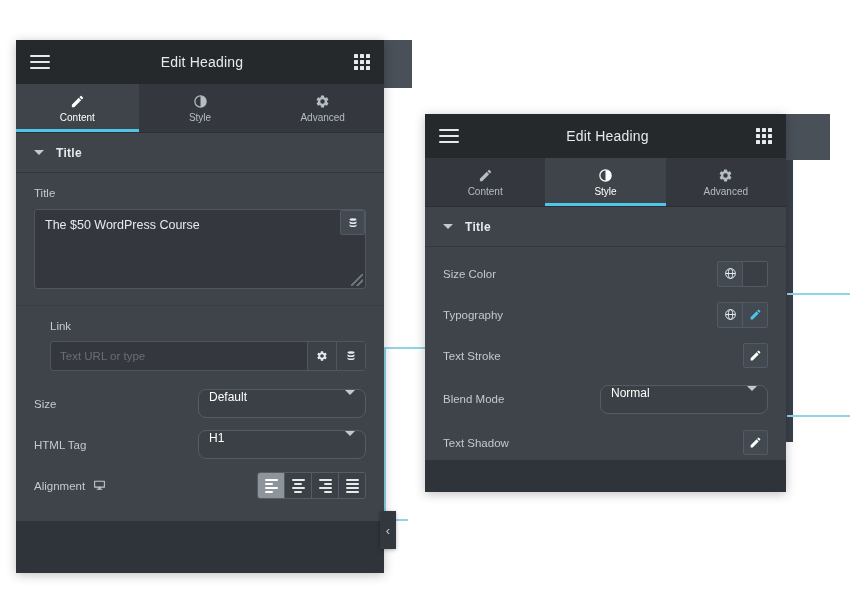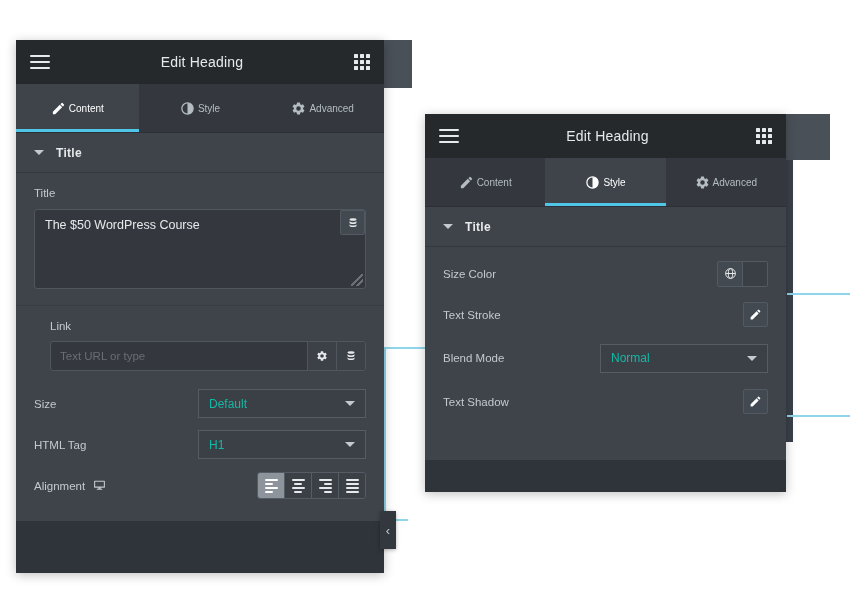--- a/index.html
+++ b/index.html
@@ -61,21 +61,21 @@
   
   .tabs {
     display: flex;
     background: #34383e;
     height: 48px;
     border-bottom: 1px solid #2c3036;
   }
   .tab {
     flex: 1;
     display: flex;
-    flex-direction: row;
+    flex-direction: column;
     align-items: center;
     justify-content: center;
     gap: 3px;
     color: #b4bcc4;
     font-size: 10px;
     cursor: pointer;
     position: relative;
     box-sizing: border-box;
   }
   .tab.active {
@@ -207,25 +207,25 @@
     justify-content: center;
     cursor: pointer;
     background: #3c4148;
   }
 
   .select {
     width: 168px;
     height: 29px;
     background: #3b4046;
     border: 1px solid #565c64;
-    border-radius: 0;
-    color: #14b8a6;
+    border-radius: 8px;
+    color: #ffffff;
     font-size: 12px;
     display: flex;
-    align-items: center;
+    align-items: flex-start;
     padding: 0 10px;
     box-sizing: border-box;
     cursor: pointer;
     position: relative;
   }
   .select .sel-caret {
     position: absolute;
     right: 10px;
     width: 0; height: 0;
     border-left: 5px solid transparent;
@@ -536,20 +536,38 @@
           <svg width="13" height="13" viewBox="0 0 24 24" fill="none" stroke="#e7eaec" stroke-width="1.8">
             <circle cx="12" cy="12" r="9"></circle>
             <ellipse cx="12" cy="12" rx="4" ry="9"></ellipse>
             <line x1="3" y1="12" x2="21" y2="12"></line>
           </svg>
         </div>
         <div style="width:24px;height:24px;background:#3a3f46;border-left:1px solid #545a62;cursor:pointer;"></div>
       </div>
     </div>
 
+    <div class="row">
+      <span class="field-label">Typography</span>
+      <span class="spacer"></span>
+      <div style="display:flex; border:1px solid #545a62; border-radius:2px; overflow:hidden;">
+        <div style="width:24px;height:24px;background:#434950;display:flex;align-items:center;justify-content:center;cursor:pointer;">
+          <svg width="13" height="13" viewBox="0 0 24 24" fill="none" stroke="#e7eaec" stroke-width="1.8">
+            <circle cx="12" cy="12" r="9"></circle>
+            <ellipse cx="12" cy="12" rx="4" ry="9"></ellipse>
+            <line x1="3" y1="12" x2="21" y2="12"></line>
+          </svg>
+        </div>
+        <div style="width:24px;height:24px;background:#434950;border-left:1px solid #545a62;display:flex;align-items:center;justify-content:center;cursor:pointer;">
+          <svg width="13" height="13" viewBox="0 0 24 24" fill="#4fc6e8">
+            <path d="M3 17.25V21h3.75L17.81 9.94l-3.75-3.75L3 17.25zM20.71 7.04a1 1 0 000-1.41l-2.34-2.34a1 1 0 00-1.41 0l-1.83 1.83 3.75 3.75 1.83-1.83z"></path>
+          </svg>
+        </div>
+      </div>
+    </div>
 
     <div class="row">
       <span class="field-label">Text Stroke</span>
       <span class="spacer"></span>
       <div class="icon-btn">
         <svg width="13" height="13" viewBox="0 0 24 24" fill="#ffffff">
           <path d="M3 17.25V21h3.75L17.81 9.94l-3.75-3.75L3 17.25zM20.71 7.04a1 1 0 000-1.41l-2.34-2.34a1 1 0 00-1.41 0l-1.83 1.83 3.75 3.75 1.83-1.83z"></path>
         </svg>
       </div>
     </div>

